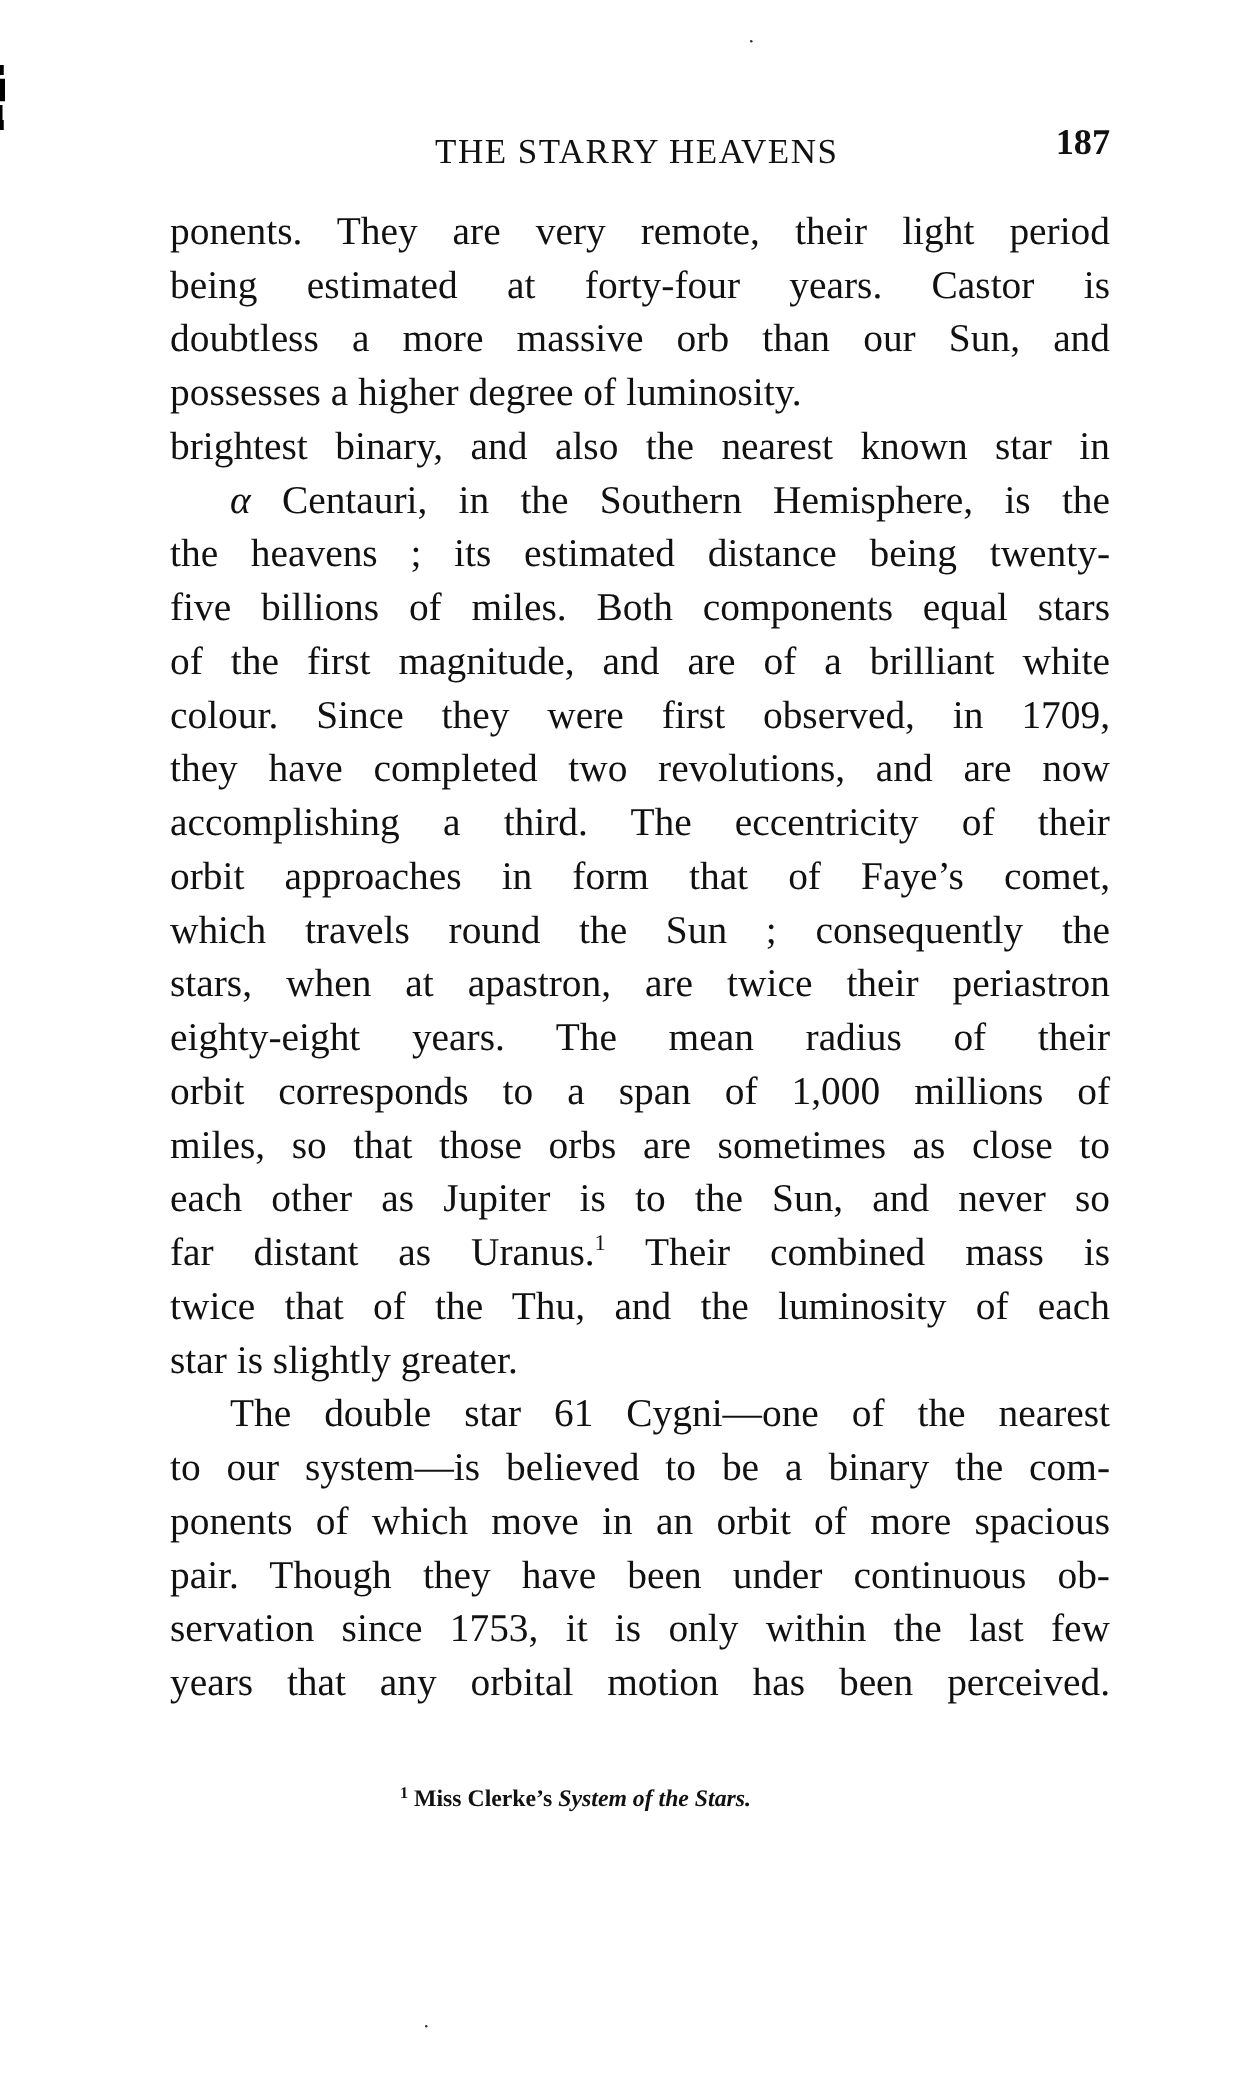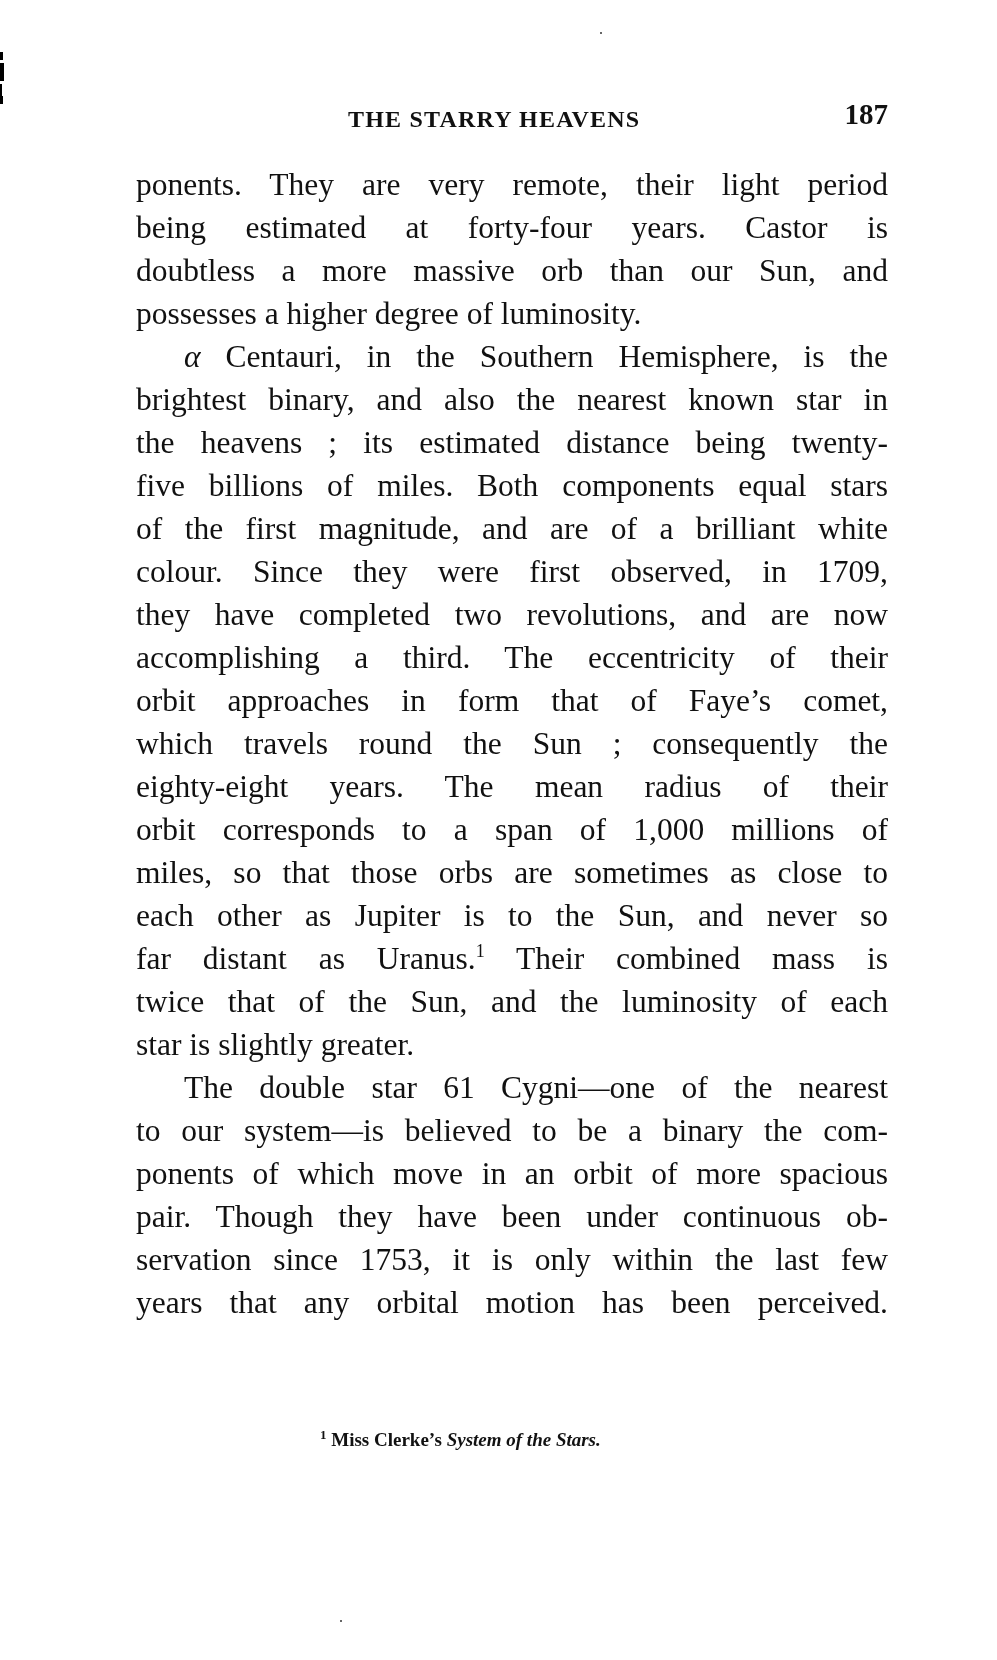--- a/index.html
+++ b/index.html
@@ -36,23 +36,23 @@
       position: absolute;
       top: 98px;
       left: 136px;
       width: 752px;
       height: 40px;
     }
     .running-head {
       position: absolute;
       left: 212px;
       top: 8px;
-      font-size: 24px;
+      font-size: 28px;
       letter-spacing: 1.2px;
-      font-weight: bold;
+      font-weight: normal;
       font-family: "Liberation Serif", serif;
     }
     .page-number {
       position: absolute;
       right: 0;
       top: 0;
       font-size: 29px;
       font-weight: bold;
       font-family: "Liberation Serif", serif;
     }
@@ -117,36 +117,37 @@
 <div class="body-text">
 
   <div>
     <span class="line">ponents. They are very remote, their light period</span>
     <span class="line">being estimated at forty-four years. Castor is</span>
     <span class="line">doubtless a more massive orb than our Sun, and</span>
     <span class="line last">possesses a higher degree of luminosity.</span>
   </div>
 
   <div>
+    <span class="line">brightest binary, and also the nearest known star in</span>
     <span class="line indent"><i class="greek">α</i><span> Centauri, in the Southern Hemisphere, is the</span></span>
-    <span class="line">brightest binary, and also the nearest known star in</span>
     <span class="line">the heavens ; its estimated distance being twenty-</span>
     <span class="line">five billions of miles. Both components equal stars</span>
     <span class="line">of the first magnitude, and are of a brilliant white</span>
     <span class="line">colour. Since they were first observed, in 1709,</span>
     <span class="line">they have completed two revolutions, and are now</span>
     <span class="line">accomplishing a third. The eccentricity of their</span>
     <span class="line">orbit approaches in form that of Faye’s comet,</span>
     <span class="line">which travels round the Sun ; consequently the</span>
+    <span class="line">stars, when at apastron, are twice their periastron</span>
     <span class="line">eighty-eight years. The mean radius of their</span>
     <span class="line">orbit corresponds to a span of 1,000 millions of</span>
     <span class="line">miles, so that those orbs are sometimes as close to</span>
     <span class="line">each other as Jupiter is to the Sun, and never so</span>
     <span class="line"><span>far distant as Uranus.</span><sup>1</sup><span> Their combined mass is</span></span>
-    <span class="line">twice that of the Sun, and the luminosity of each</span>
+    <span class="line">twice that of the Thu, and the luminosity of each</span>
     <span class="line last">star is slightly greater.</span>
   </div>
 
   <div>
     <span class="line indent">The double star 61 Cygni—one of the nearest</span>
     <span class="line">to our system—is believed to be a binary the com-</span>
     <span class="line">ponents of which move in an orbit of more spacious</span>
     <span class="line">pair. Though they have been under continuous ob-</span>
     <span class="line">servation since 1753, it is only within the last few</span>
     <span class="line">years that any orbital motion has been perceived.</span>

